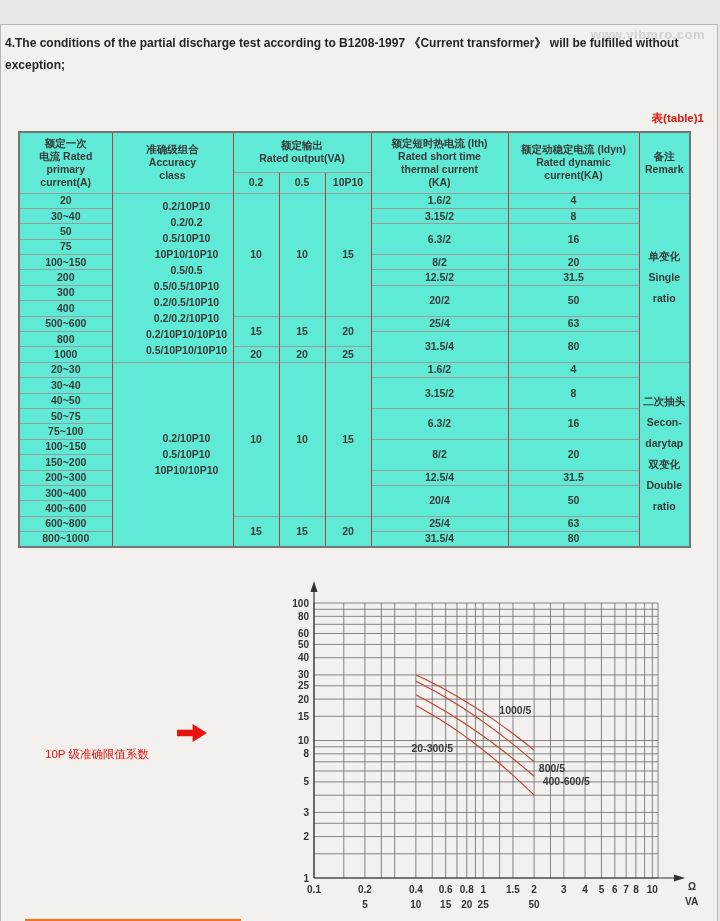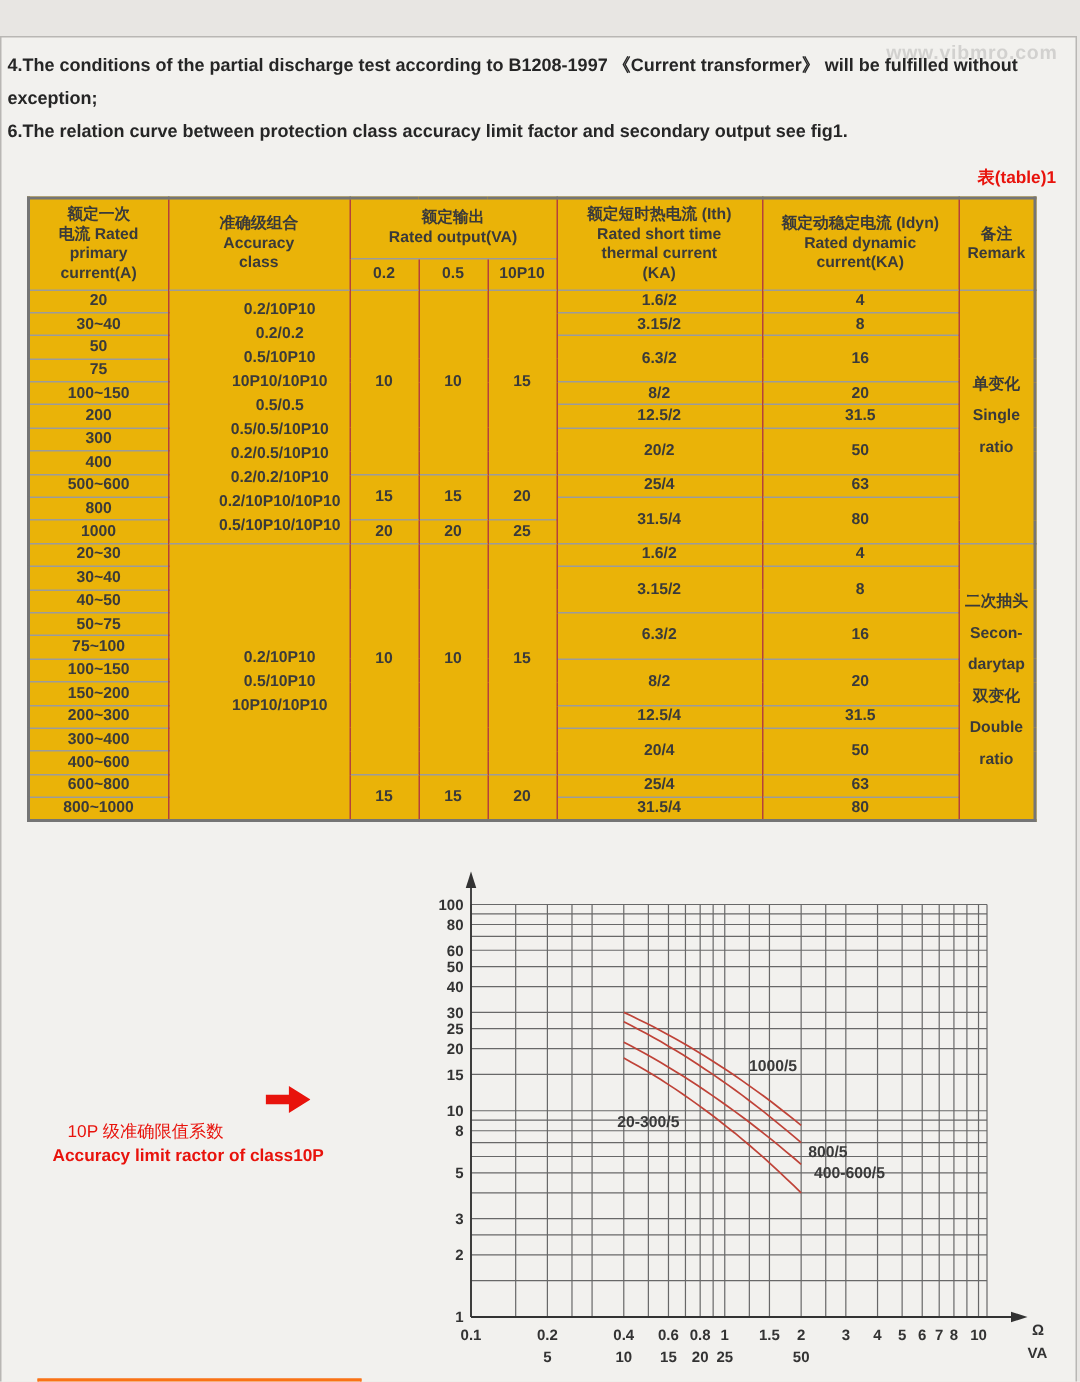--- a/index.html
+++ b/index.html
@@ -3,21 +3,21 @@
 <meta charset="utf-8">
 <style>
   html,body{margin:0;padding:0;}
   body{width:720px;height:921px;background:#e8e6e3;font-family:"Liberation Sans","DejaVu Sans",sans-serif;}
   .page{position:relative;width:718px;height:919px;background:#f2f1ee;border:1px solid #b9b7b4;box-sizing:border-box;overflow:hidden;margin-top:24px;}
   .watermark{position:absolute;top:2px;right:12px;color:#d2d1cf;font-size:13px;font-weight:bold;letter-spacing:.5px;}
   .notes{position:absolute;left:4px;top:7px;width:692px;color:#262626;font-size:12px;font-weight:bold;line-height:22px;}
   .table-caption{position:absolute;top:86px;right:13px;color:#e8130c;font-size:11.5px;font-weight:bold;}
   
   #ct-table{position:absolute;left:17px;top:106px;}
-  table.spec{border-collapse:collapse;table-layout:fixed;background:#eab308;border:2px solid #757575;}
+  table.spec{border-collapse:collapse;table-layout:fixed;background:#5eead4;border:2px solid #757575;}
   table.spec th,table.spec td{
     padding:0 1px;text-align:center;vertical-align:middle;
     font-size:10.5px;font-weight:bold;color:#3a3a3a;line-height:1.25;
     border-left:1px solid #b5413b;border-top:1px solid #9b9b9b;
     overflow:hidden;white-space:nowrap;}
   table.spec th{font-size:10.5px;}
   table.spec .hd1{height:40px;}
   table.spec .hd2{height:21px;}
   table.spec tr.r{height:15.4px;}
   table.spec td.acc{line-height:16px;white-space:normal;padding-left:29px;}
@@ -35,21 +35,20 @@
 </style>
 </head>
 <body>
 
 <div class="page">
 
   <div class="watermark">www.vibmro.com</div>
 
   <div class="notes">
     <div>4.The conditions of the partial discharge test according to B1208-1997 《Current transformer》  will be fulfilled without exception;</div>
-    <div>6.The relation curve between protection class accuracy limit factor and secondary output see fig1.</div>
   </div>
 
   <div class="table-caption">表(table)1</div>
 
   <div id="ct-table">
       <table class="spec">
         <colgroup>
           <col style="width: 93px;">
           <col style="width: 121px;">
           <col style="width: 46px;">
@@ -196,21 +195,20 @@
             <td class="first">800~1000</td>
             <td rowspan="1">31.5/4</td>
             <td rowspan="1">80</td>
           </tr>
         </tbody>
       </table>
     </div>
 
   <div class="anno-arrow"></div>
   <div class="anno-cn">10P 级准确限值系数</div>
-  <div class="anno-en">Accuracy limit ractor of class10P</div>
 
   <div id="fig1"><svg width="440" height="358">
         <line x1="33" y1="35" x2="33" y2="310" stroke="#686868" stroke-width="0.8"></line>
         <line x1="62.7898521897853" y1="35" x2="62.7898521897853" y2="310" stroke="#686868" stroke-width="0.8"></line>
         <line x1="83.92608868612885" y1="35" x2="83.92608868612885" y2="310" stroke="#686868" stroke-width="0.8"></line>
         <line x1="100.32062739691914" y1="35" x2="100.32062739691914" y2="310" stroke="#686868" stroke-width="0.8"></line>
         <line x1="113.71594087591411" y1="35" x2="113.71594087591411" y2="310" stroke="#686868" stroke-width="0.8"></line>
         <line x1="134.85217737225767" y1="35" x2="134.85217737225767" y2="310" stroke="#686868" stroke-width="0.8"></line>
         <line x1="151.24671608304794" y1="35" x2="151.24671608304794" y2="310" stroke="#686868" stroke-width="0.8"></line>
         <line x1="164.64202956204298" y1="35" x2="164.64202956204298" y2="310" stroke="#686868" stroke-width="0.8"></line>

